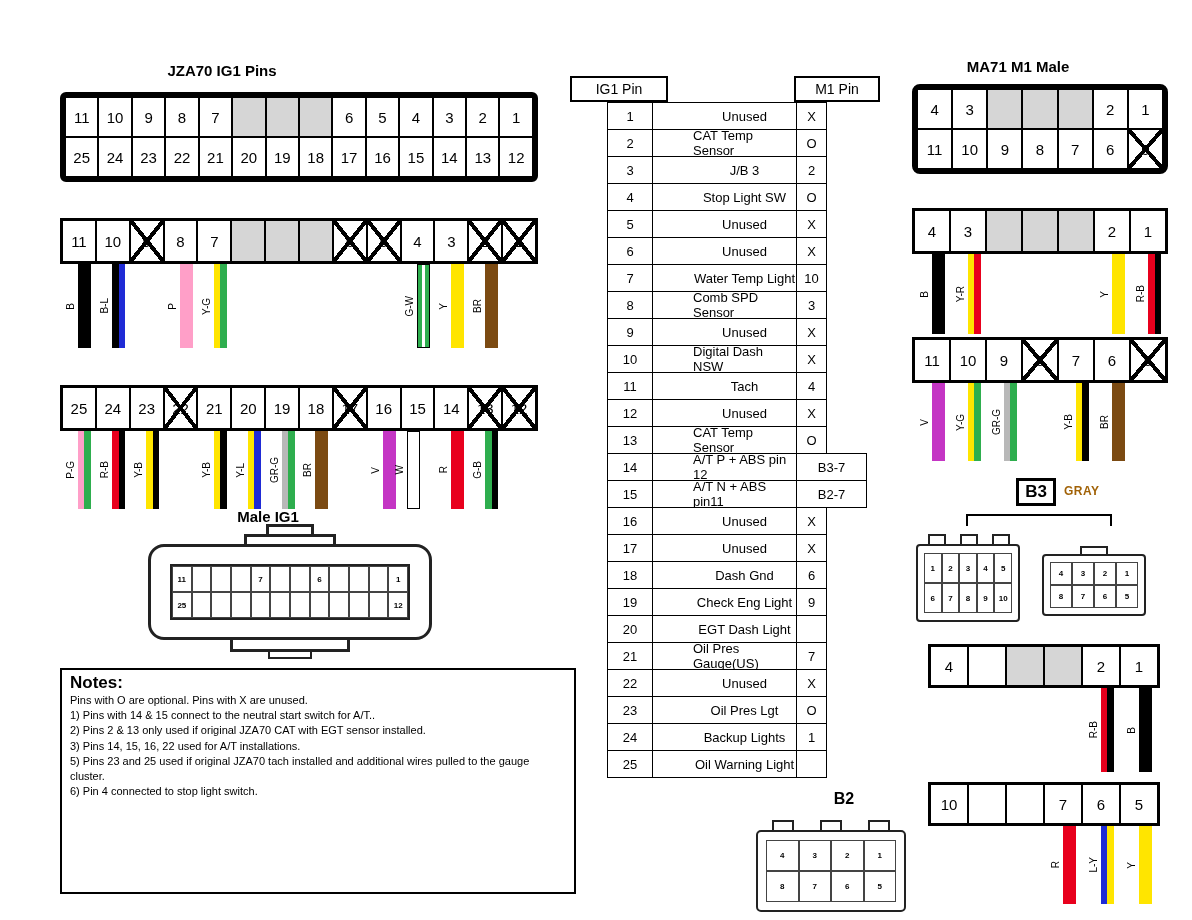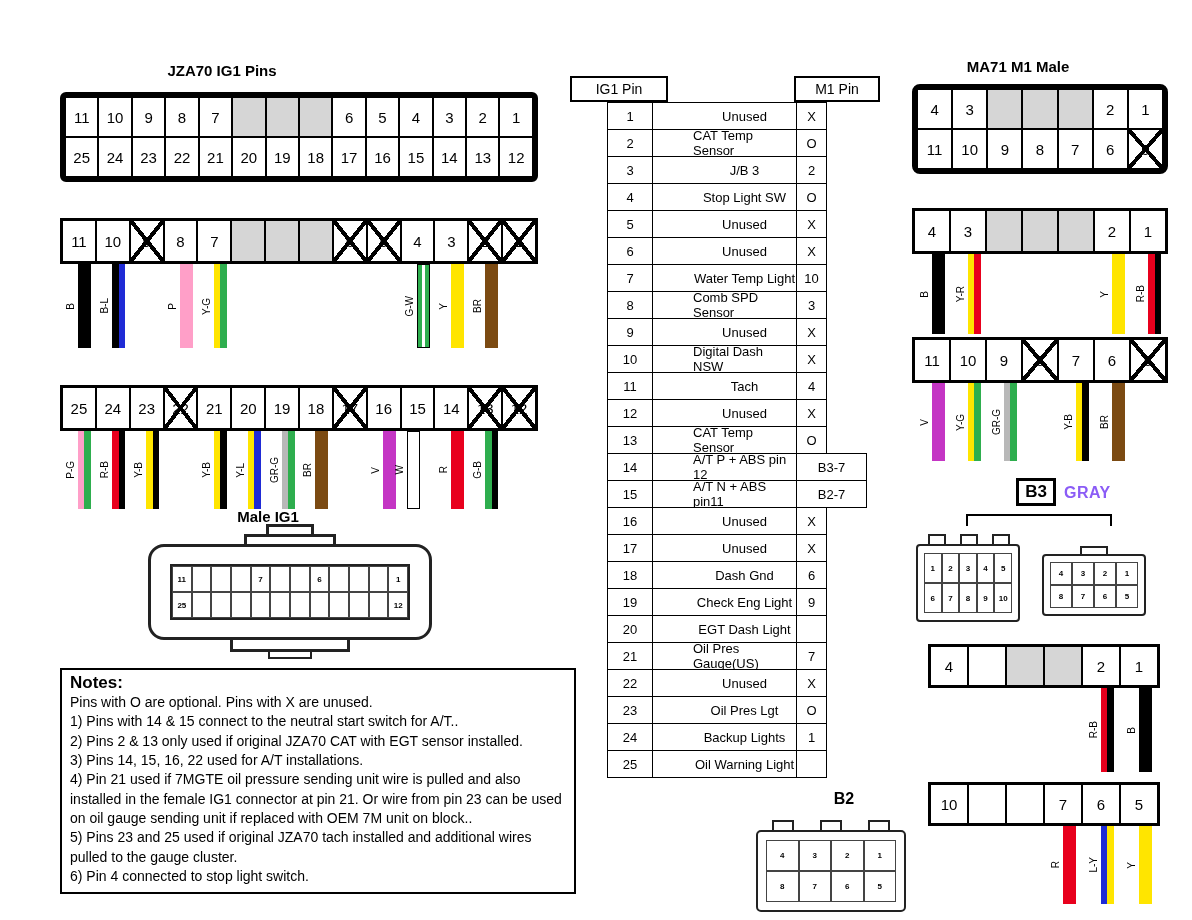--- a/index.html
+++ b/index.html
@@ -38,39 +38,39 @@
   .tc { border:1px solid #000; display:flex; align-items:center; justify-content:center;
         font-size:13px; background:#fff; }
   .tc-pin { width:46px; }
   .tc-desc { width:145px; margin-left:-1px;padding-left:40px; }
   .tc-m1 { width:31px; margin-left:-1px; }
   .tc-m1.wide { width:71px; }
 
   
   #notes { left:60px; top:668px; width:516px; height:226px; border:2px solid #000; padding:3px 8px; }
   #notes-title { font-weight:bold; font-size:17px; }
-  .note-line { font-size:14px; line-height:1.38; }
+  .note-line { font-size:11px; line-height:1.38; }
   .dgrid-row { display:flex; height:50%; }
   .dgrid-cell { flex:1; border:1px solid #444; font-size:8px; font-weight:bold;
                 display:flex; align-items:center; justify-content:center; background:#fff; }
   
   #maleig1-draw { left:148px; top:524px; width:284px; height:136px; }
   .mi-nub  { position:absolute; left:118px; top:0; width:48px; height:10px; border:3px solid #222; border-bottom:none; }
   .mi-tab  { position:absolute; left:96px; top:10px; width:92px; height:11px; border:3px solid #222; border-bottom:none; }
   .mi-body { position:absolute; left:0; top:20px; width:284px; height:96px; border:3px solid #222; border-radius:16px; }
   .mi-inner{ position:absolute; left:19px; top:17px; width:240px; height:56px; border:2px solid #222; }
   .mi-btab { position:absolute; left:82px; top:116px; width:120px; height:12px; border:3px solid #222; border-top:none; }
   .mi-bnub { position:absolute; left:120px; top:128px; width:44px; height:7px; border:2px solid #222; border-top:none; }
 
   .draw-body { position:absolute; border:2px solid #222; background:#fff; }
   .bump { position:absolute; border:2px solid #222; border-bottom:none; background:#fff; }
 
   #b3-box  { left:1016px; top:478px; width:40px; height:28px; border:3px solid #000;
              display:flex; align-items:center; justify-content:center; font-weight:bold; font-size:17px; }
-  #b3-gray { left:1064px; top:484px; font-weight:bold; font-size:16px; color:#8b5cf6; letter-spacing:0.5px; }
+  #b3-gray { left:1064px; top:484px; font-weight:bold; font-size:12px; color:#a16207; letter-spacing:0.5px; }
   #b3-bracket { left:966px; top:514px; width:146px; height:12px;
                 border-top:2px solid #000; border-left:2px solid #000; border-right:2px solid #000; }
   #b2-label { left:822px; top:790px; width:44px; text-align:center; font-weight:bold; font-size:16px; }
 </style>
 </head>
 <body>
 
 <div id="canvas">
 
   <div class="abs sec-title" style="left:62px; top:62px; width:320px;">JZA70 IG1 Pins</div>
@@ -261,21 +261,20 @@
     <div class="mi-bnub"></div>
   </div>
 
   <div class="abs" id="notes">
     <div id="notes-title">Notes:</div>
     <div id="notes-body">
         <div class="note-line">Pins with O are optional.  Pins with X are unused.</div>
         <div class="note-line">1) Pins with 14 &amp; 15 connect to the neutral start switch for A/T..</div>
         <div class="note-line">2) Pins 2 &amp; 13 only used if original JZA70 CAT with EGT sensor installed.</div>
         <div class="note-line">3) Pins 14, 15, 16, 22 used for A/T installations.</div>
-        <div class="note-line">4) Pin 21 used if 7MGTE oil pressure sending unit wire is pulled and also installed in the female IG1 connector at pin 21. Or wire from pin 23 can be used on oil gauge sending unit if replaced with OEM 7M unit on block..</div>
         <div class="note-line">5) Pins 23 and 25 used if original JZA70 tach installed and additional wires pulled to the gauge cluster.</div>
         <div class="note-line">6) Pin 4 connected to stop light switch.</div>
       </div>
   </div>
 
   <div class="abs hdr-box" style="left:570px; top:76px; width:98px;">IG1 Pin</div>
   <div class="abs hdr-box" style="left:794px; top:76px; width:86px;">M1 Pin</div>
   <div class="abs" id="center-table">
       <div class="trow">
         <div class="tc tc-pin">1</div>

